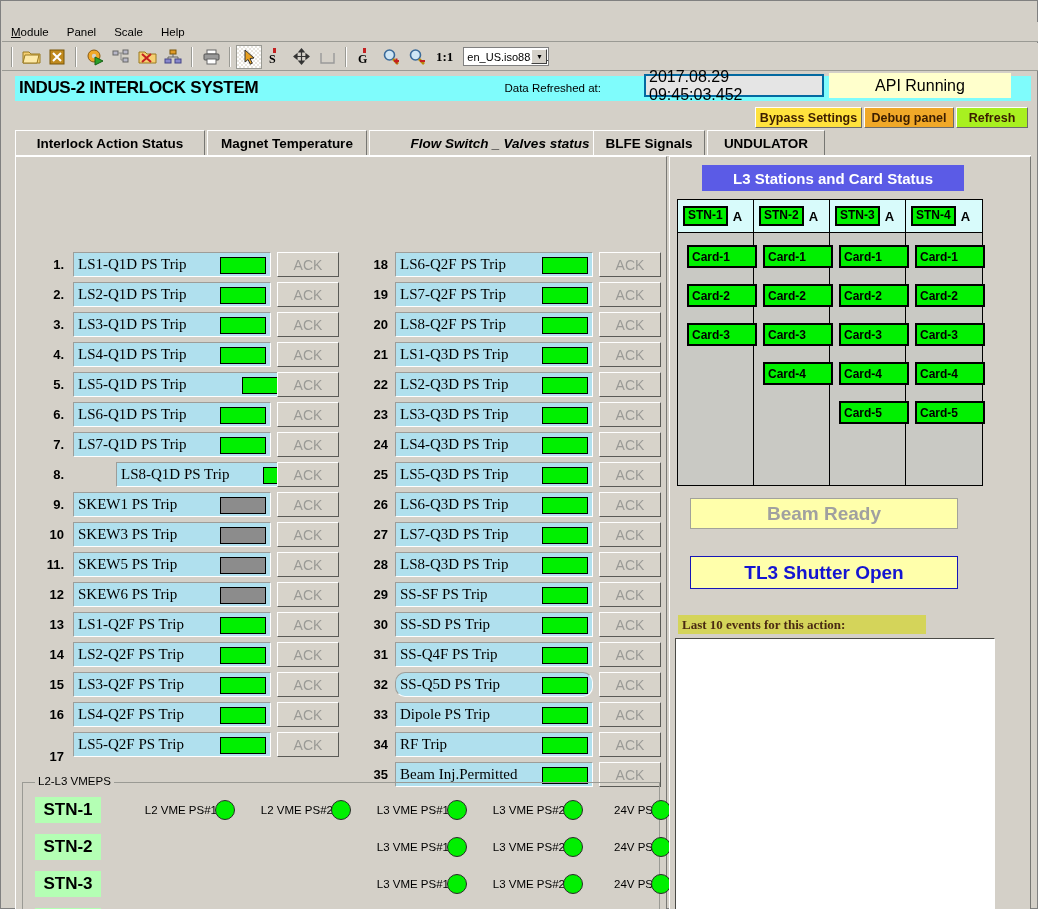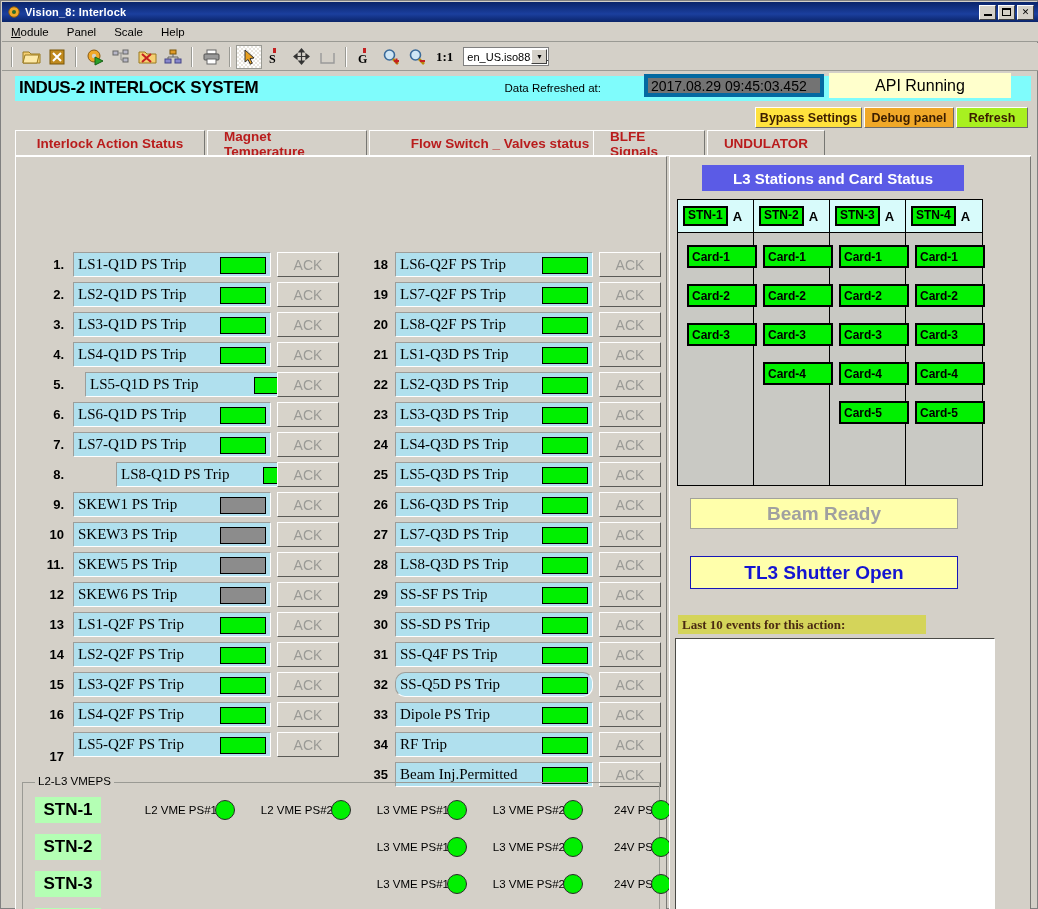--- a/index.html
+++ b/index.html
@@ -52,41 +52,41 @@
     display:flex;align-items:center;justify-content:center;font-size:7px;}
 
   
   #client{position:absolute;left:3px;top:72px;width:1032px;height:833px;background:#d4d0c8;}
 
   
   #hdrbar{position:absolute;left:11px;top:3px;width:1016px;height:25px;background:#7ffcfc;}
   #hdr-title{position:absolute;left:4px;top:2px;font-size:17px;font-weight:bold;
      color:#000;letter-spacing:-.3px;}
   #hdr-refreshed{position:absolute;right:430px;top:6px;font-size:11.5px;color:#000;}
-  #hdr-time{position:absolute;left:640px;top:1px;width:180px;height:23px;background:#737373;
-     border:4px solid #0369a1;font-size:14px;color:#000;display:flex;align-items:center;
+  #hdr-time{position:absolute;left:640px;top:1px;width:180px;height:23px;background:#e5e5e5;
+     border:2px solid #0369a1;font-size:16px;color:#000;display:flex;align-items:center;
      padding-left:3px;}
   #api-box{position:absolute;left:825px;top:0px;width:182px;height:25px;background:#ffffcc;
      display:flex;align-items:center;justify-content:center;font-size:16px;color:#000;}
 
   
   .abtn{position:absolute;height:21px;font-size:12.5px;font-weight:bold;
      color:#3b1d00;display:flex;align-items:center;justify-content:center;
      border-top:1px solid #fff;border-left:1px solid #fff;
      border-right:1px solid #6b6b6b;border-bottom:1px solid #6b6b6b;}
   #btn-bypass{left:751px;top:34px;width:107px;background:#ffe23d;}
   #btn-debug{left:860px;top:34px;width:90px;background:#f0a828;}
   #btn-refresh{left:952px;top:34px;width:72px;background:#a8f020;}
 
   
   #tabrow{position:absolute;left:11px;top:57px;width:1016px;height:26px;}
   .tab{position:absolute;top:0;height:26px;background:#d4d0c8;
     border-top:1px solid #fff;border-left:1px solid #fff;border-right:1px solid #767672;
     display:flex;align-items:center;justify-content:center;
-    font-size:13.5px;font-weight:bold;color:#b91c1c;padding:0 16px;}
+    font-size:13.5px;font-weight:bold;color:#000000;padding:0 8px;}
   #tabline{position:absolute;left:11px;top:82px;width:1016px;height:2px;
     border-top:1px solid #fff;}
 
   
   #leftpane{position:absolute;left:11px;top:83px;width:652px;height:802px;
     background:#d4d0c8;border-left:1px solid #fff;border-top:1px solid #fff;
     border-right:1px solid #787874;border-bottom:1px solid #787874;}
   #rightpane{position:absolute;left:665px;top:83px;width:362px;height:802px;
     background:#d4d0c8;border-left:1px solid #fff;border-top:1px solid #fff;
     border-right:1px solid #787874;border-bottom:1px solid #787874;}
@@ -147,38 +147,20 @@
     font-family:"Liberation Serif",serif;font-weight:bold;font-size:13px;color:#4a2a12;}
   #logbox{position:absolute;left:5px;top:481px;width:320px;height:276px;background:#fff;
     border-top:1px solid #4a4a46;border-left:1px solid #4a4a46;
     border-right:1px solid #fff;border-bottom:1px solid #fff;}
 </style>
 </head>
 <body>
 
 <div id="app">
 
-  <div id="titlebar">
-    <span class="tb-icon">
-      <svg width="14" height="14" viewBox="0 0 14 14">
-        <circle cx="7" cy="7" r="5.2" fill="#f0a828" stroke="#8a5a10" stroke-width="1"></circle>
-        <circle cx="7" cy="7" r="2" fill="#2a6b2a"></circle>
-      </svg>
-    </span>
-    <span class="tb-text">Vision_8: Interlock</span>
-    <span id="tb-buttons">
-      <span class="tbbtn">
-          <i class="mn"></i>
-        </span>
-      <span class="tbbtn">
-          <i class="mx"></i>
-        </span>
-      <span class="tbbtn">✕</span>
-    </span>
-  </div>
 
   <div id="menubar">
     <span class="menu-item"><u>M</u><span title="Module">odule</span></span>
     <span class="menu-item">Panel</span>
     <span class="menu-item">Scale</span>
     <span class="menu-item">Help</span>
   </div>
 
   <div id="toolbar">
     <span class="tsep"></span>
@@ -295,21 +277,21 @@
     <div class="abtn" id="btn-debug">Debug panel</div>
     <div class="abtn" id="btn-refresh">Refresh</div>
 
     <div id="tabrow">
         <div class="tab" style="left: 0px; width: 190px;">
           <span>Interlock Action Status</span>
         </div>
         <div class="tab" style="left: 192px; width: 160px;">
           <span>Magnet Temperature</span>
         </div>
-        <div class="tab" style="left: 354px; width: 262px;">
+        <div class="tab" style="left: 354px; width: 262px; font-style: italic;">
           <span>Flow Switch _ Valves status</span>
         </div>
         <div class="tab" style="left: 578px; width: 112px;">
           <span>BLFE Signals</span>
         </div>
         <div class="tab" style="left: 692px; width: 118px;">
           <span>UNDULATOR</span>
         </div>
       </div>
     <div id="tabline"></div>
@@ -334,21 +316,21 @@
             <div class="lamp on" style="right: 4px;"></div>
           </div>
           <div class="ack" style="left: 261px; top: 155px;">ACK</div>
           <div class="rnum" style="left: 20px; top: 190px; width: 28px;">4.</div>
           <div class="rlabel" style="left: 57px; top: 185px; width: 198px;">
             <span>LS4-Q1D PS Trip</span>
             <div class="lamp on" style="right: 4px;"></div>
           </div>
           <div class="ack" style="left: 261px; top: 185px;">ACK</div>
           <div class="rnum" style="left: 20px; top: 220px; width: 28px;">5.</div>
-          <div class="rlabel" style="left: 57px; top: 215px; width: 220px; margin-left: 12px;">
+          <div class="rlabel" style="left: 57px; top: 215px; width: 220px;">
             <span>LS5-Q1D PS Trip</span>
             <div class="lamp on" style="right: 4px;"></div>
           </div>
           <div class="ack" style="left: 261px; top: 215px;">ACK</div>
           <div class="rnum" style="left: 20px; top: 250px; width: 28px;">6.</div>
           <div class="rlabel" style="left: 57px; top: 245px; width: 198px;">
             <span>LS6-Q1D PS Trip</span>
             <div class="lamp on" style="right: 4px;"></div>
           </div>
           <div class="ack" style="left: 261px; top: 245px;">ACK</div>

